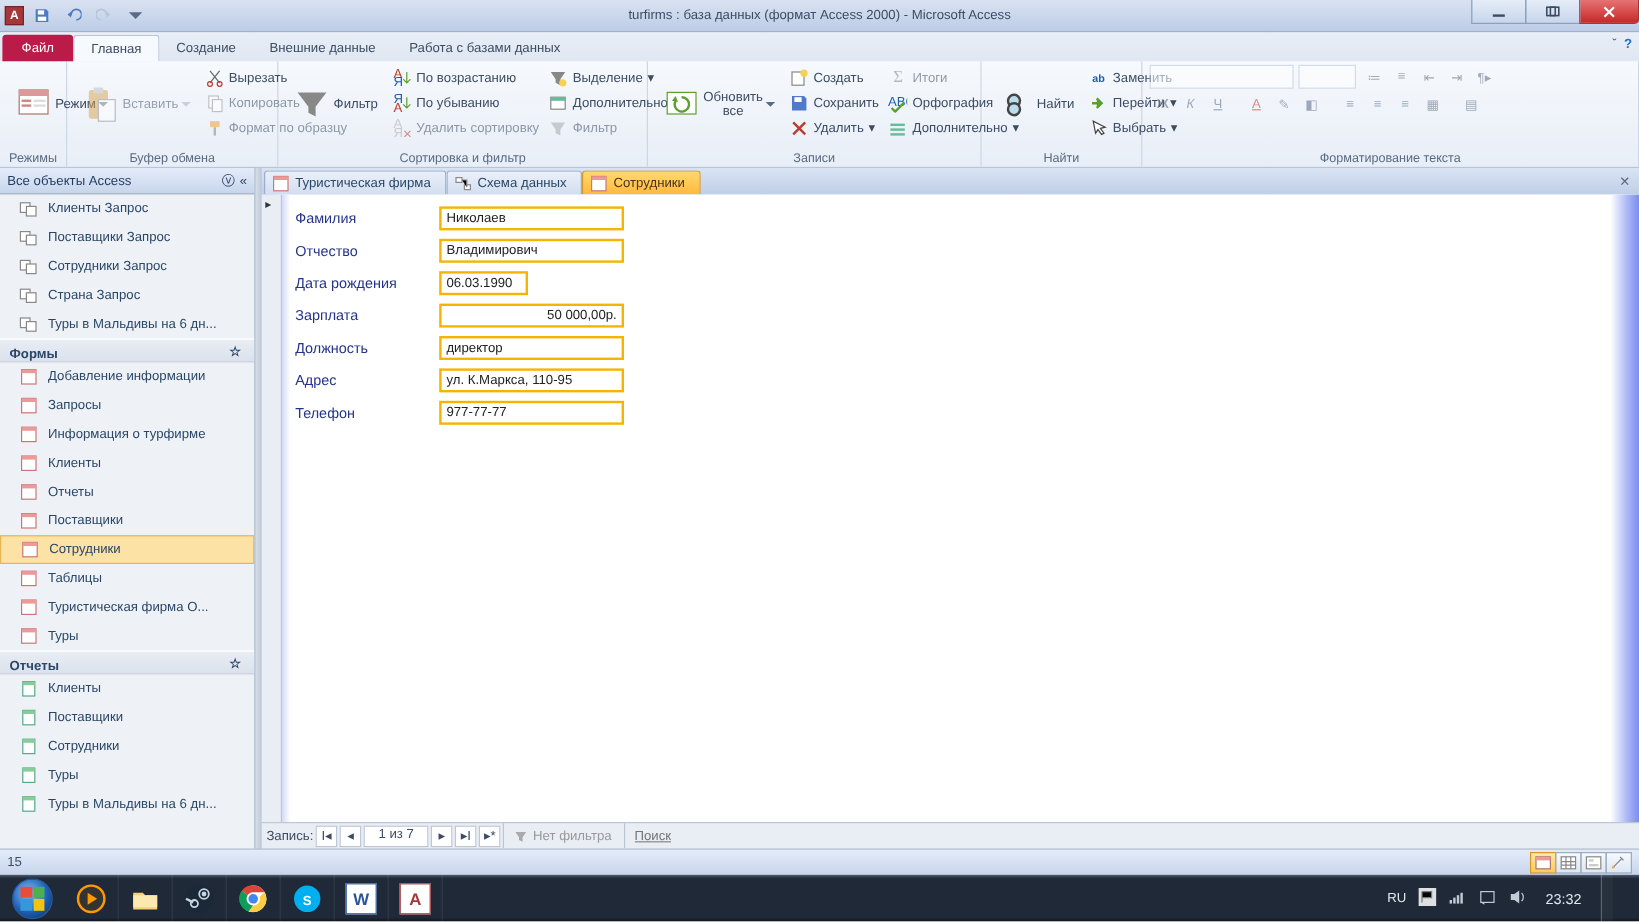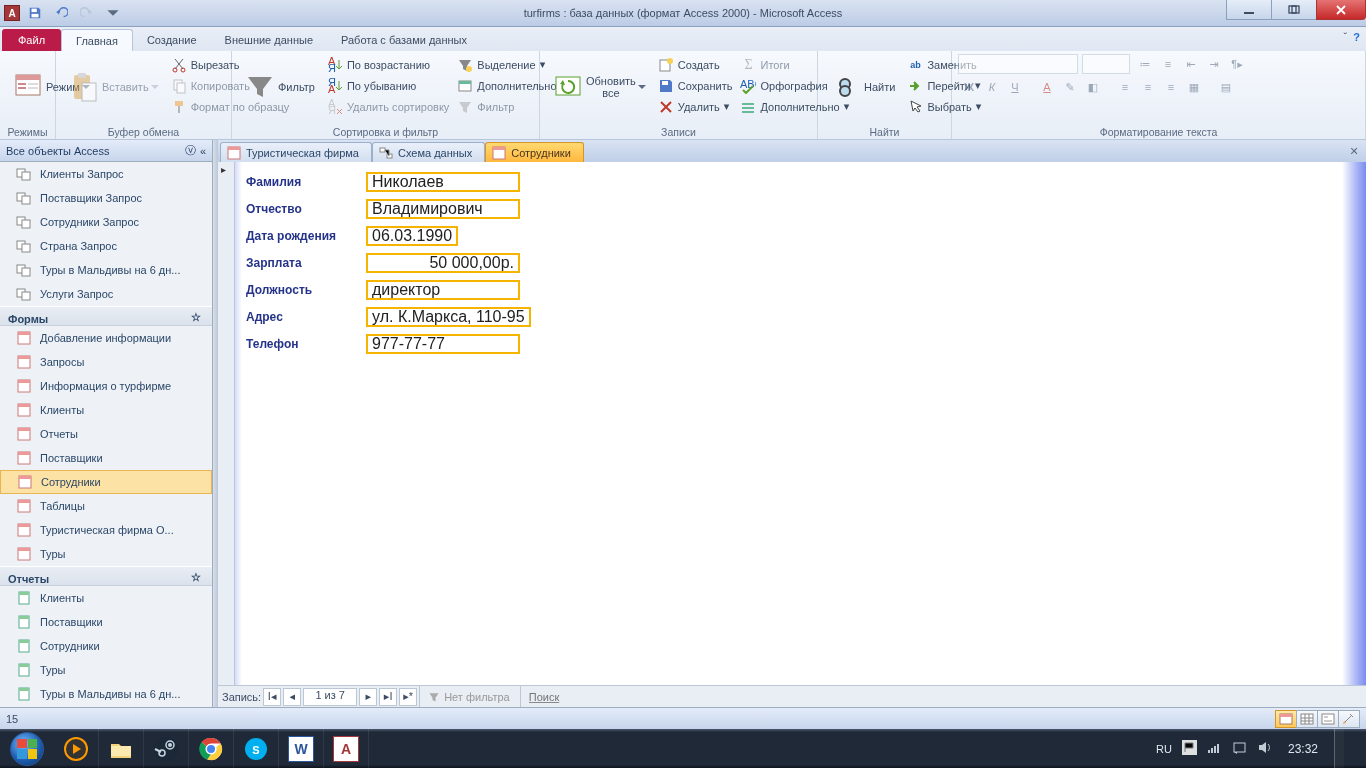--- a/index.html
+++ b/index.html
@@ -53,22 +53,22 @@
 .doc-tab .dtico{width:14px;height:14px}
 .doc-close{position:absolute;right:4px;top:3px;width:16px;height:16px;display:flex;align-items:center;justify-content:center;color:#5a6b82;cursor:pointer}
 .form-area{flex:1;position:relative;background:#fff;overflow:hidden}
 .form-area::before,.form-area::after{content:"";position:absolute;top:0;bottom:0;width:24px;background:linear-gradient(90deg,#7b8cf0,#aab6f5 40%,#fff)}
 .form-area::before{left:0}
 .form-area::after{right:0;transform:scaleX(-1)}
 .rec-selector{position:absolute;left:0;top:0;width:17px;height:100%;background:#e9edf4;border-right:1px solid #bcc7d6;z-index:2}
 .rec-arrow{position:absolute;left:3px;top:2px;color:#333;font-size:10px}
 .form-grid{position:absolute;left:24px;top:6px;z-index:1}
 .frow{display:flex;align-items:center;height:27px}
-.flabel{width:124px;color:#25348a;font-weight:bold;font-size:12px;padding-left:4px}
-.fval{border:2px solid #f5b400;background:#fff;height:20px;padding:1px 4px;font-size:16px;color:#222;min-width:154px;display:flex;align-items:center}
+.flabel{width:124px;color:#25348a;font-weight:normal;font-size:12px;padding-left:4px}
+.fval{border:2px solid #f5b400;background:#fff;height:20px;padding:1px 4px;font-size:11px;color:#222;min-width:154px;display:flex;align-items:center}
 .fval.num{justify-content:flex-end}
 .fval.date{min-width:74px}
 .rec-nav{height:22px;background:#e9edf4;border-top:1px solid #bcc7d6;display:flex;align-items:center;gap:2px;padding:0 4px;color:#3c4c63}
 .rn-btn{width:18px;height:18px;display:flex;align-items:center;justify-content:center;border:1px solid #bcc7d6;background:#fff;cursor:pointer}
 .rn-input{width:54px;height:18px;border:1px solid #bcc7d6;background:#fff;text-align:center}
 .rn-filter{display:flex;align-items:center;gap:4px;padding:0 8px;border-left:1px solid #bcc7d6;height:100%}
 .statusbar{height:22px;background:linear-gradient(#e4ecfa,#c7d5eb);border-top:1px solid #9dadc0;display:flex;align-items:center;justify-content:space-between;padding:0 6px;color:#3c4c63;font-size:10.5px}
 .view-btns{display:flex;gap:0}
 .vb{width:22px;height:18px;border:1px solid #9dadc0;background:linear-gradient(#f6f9fd,#dde6f2);display:flex;align-items:center;justify-content:center;cursor:pointer;margin-left:-1px}
 .vb.active{background:linear-gradient(#ffe8a8,#ffc956);border-color:#d6952b}
@@ -473,29 +473,20 @@
         </div>
       <div class="nav-item">
           <span class="nico">
             <svg viewBox="0 0 16 16">
               <rect x="1" y="3" width="8" height="8" fill="#fff" stroke="#888"></rect>
               <rect x="6" y="6" width="8" height="8" fill="#fff" stroke="#888"></rect>
             </svg>
           </span>
           <span>Туры в Мальдивы на 6 дн...</span>
         </div>
-      <div class="nav-item">
-          <span class="nico">
-            <svg viewBox="0 0 16 16">
-              <rect x="1" y="3" width="8" height="8" fill="#fff" stroke="#888"></rect>
-              <rect x="6" y="6" width="8" height="8" fill="#fff" stroke="#888"></rect>
-            </svg>
-          </span>
-          <span>Услуги Запрос</span>
-        </div>
 
       <div class="nav-section">
           <span>Формы</span>
           <span class="sc">☆</span>
         </div>
       <div class="nav-item">
           <span class="nico">
             <svg viewBox="0 0 16 16">
               <rect x="2" y="2" width="12" height="12" fill="#fff" stroke="#c77"></rect>
               <rect x="2" y="2" width="12" height="3" fill="#e99"></rect>

